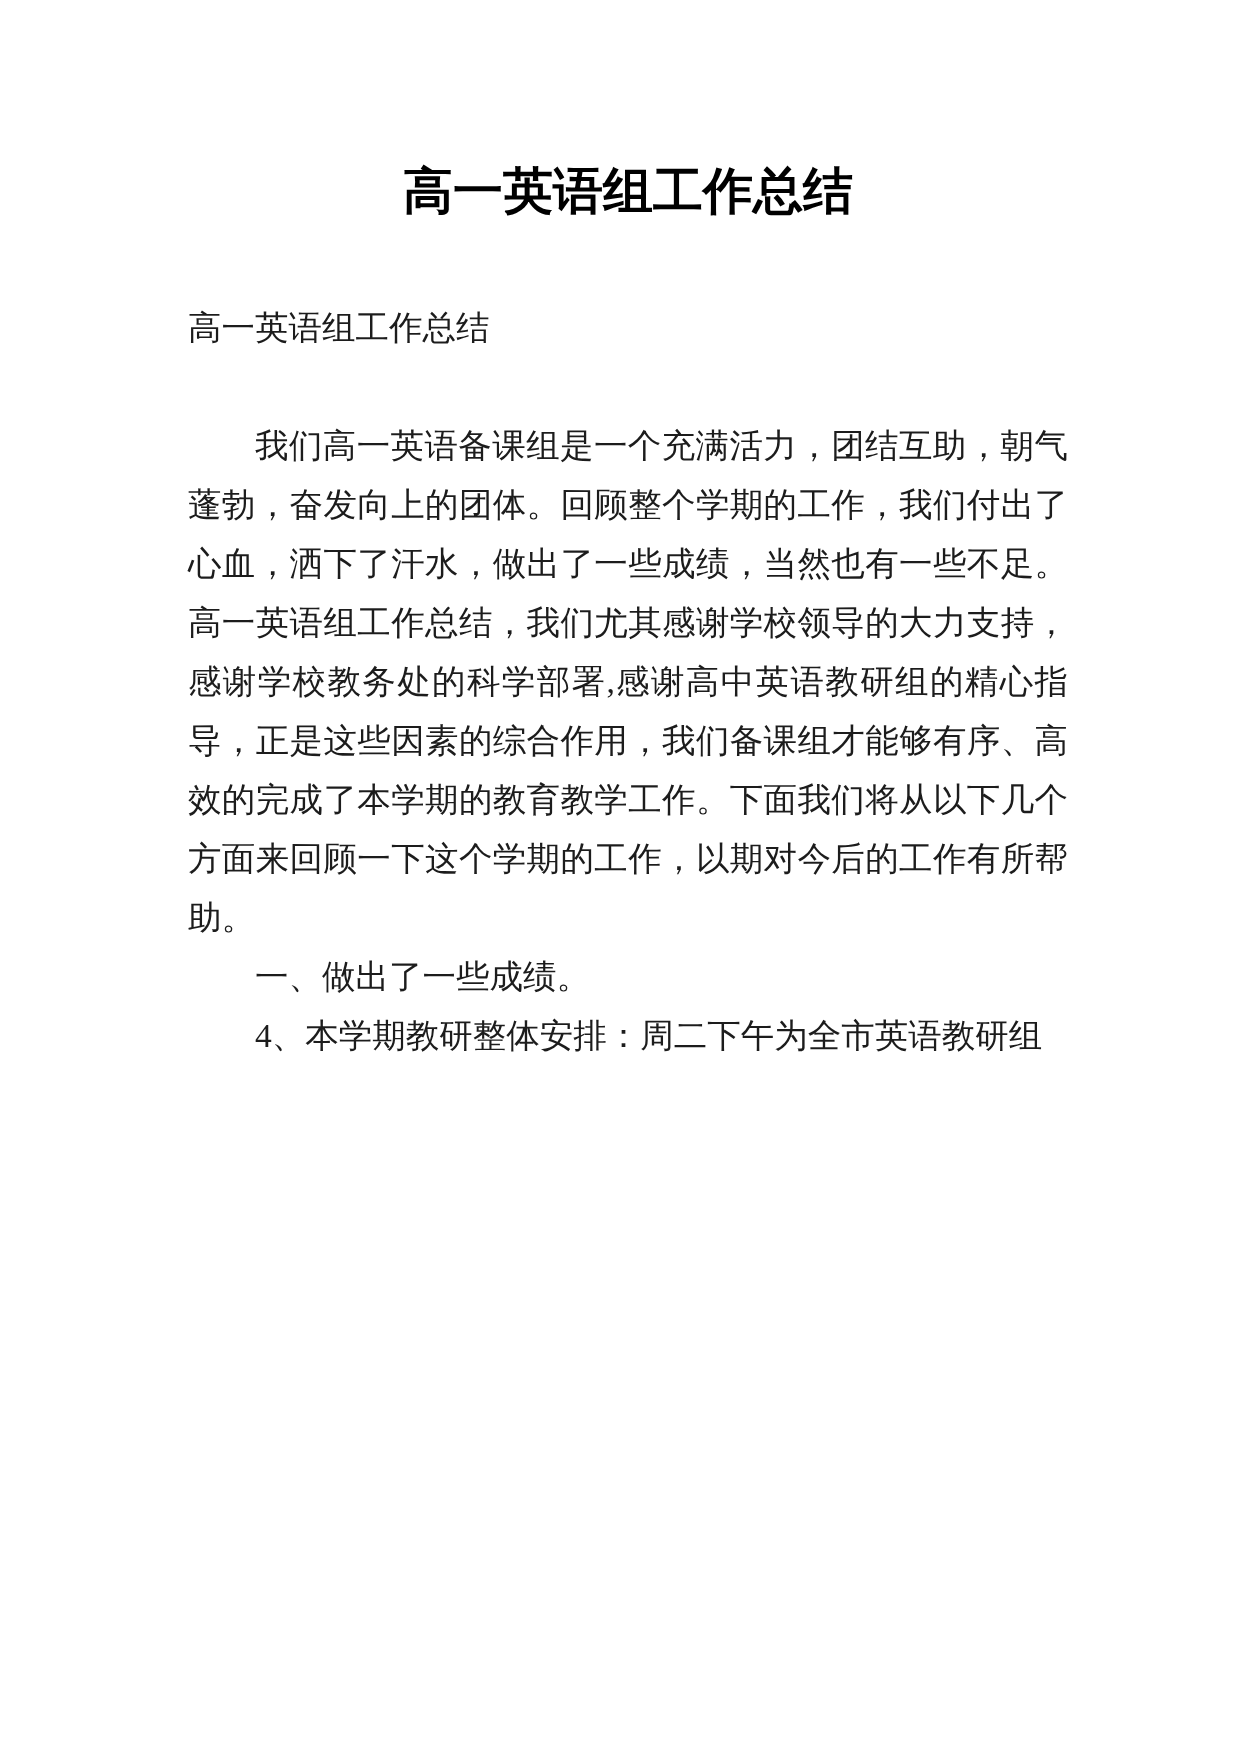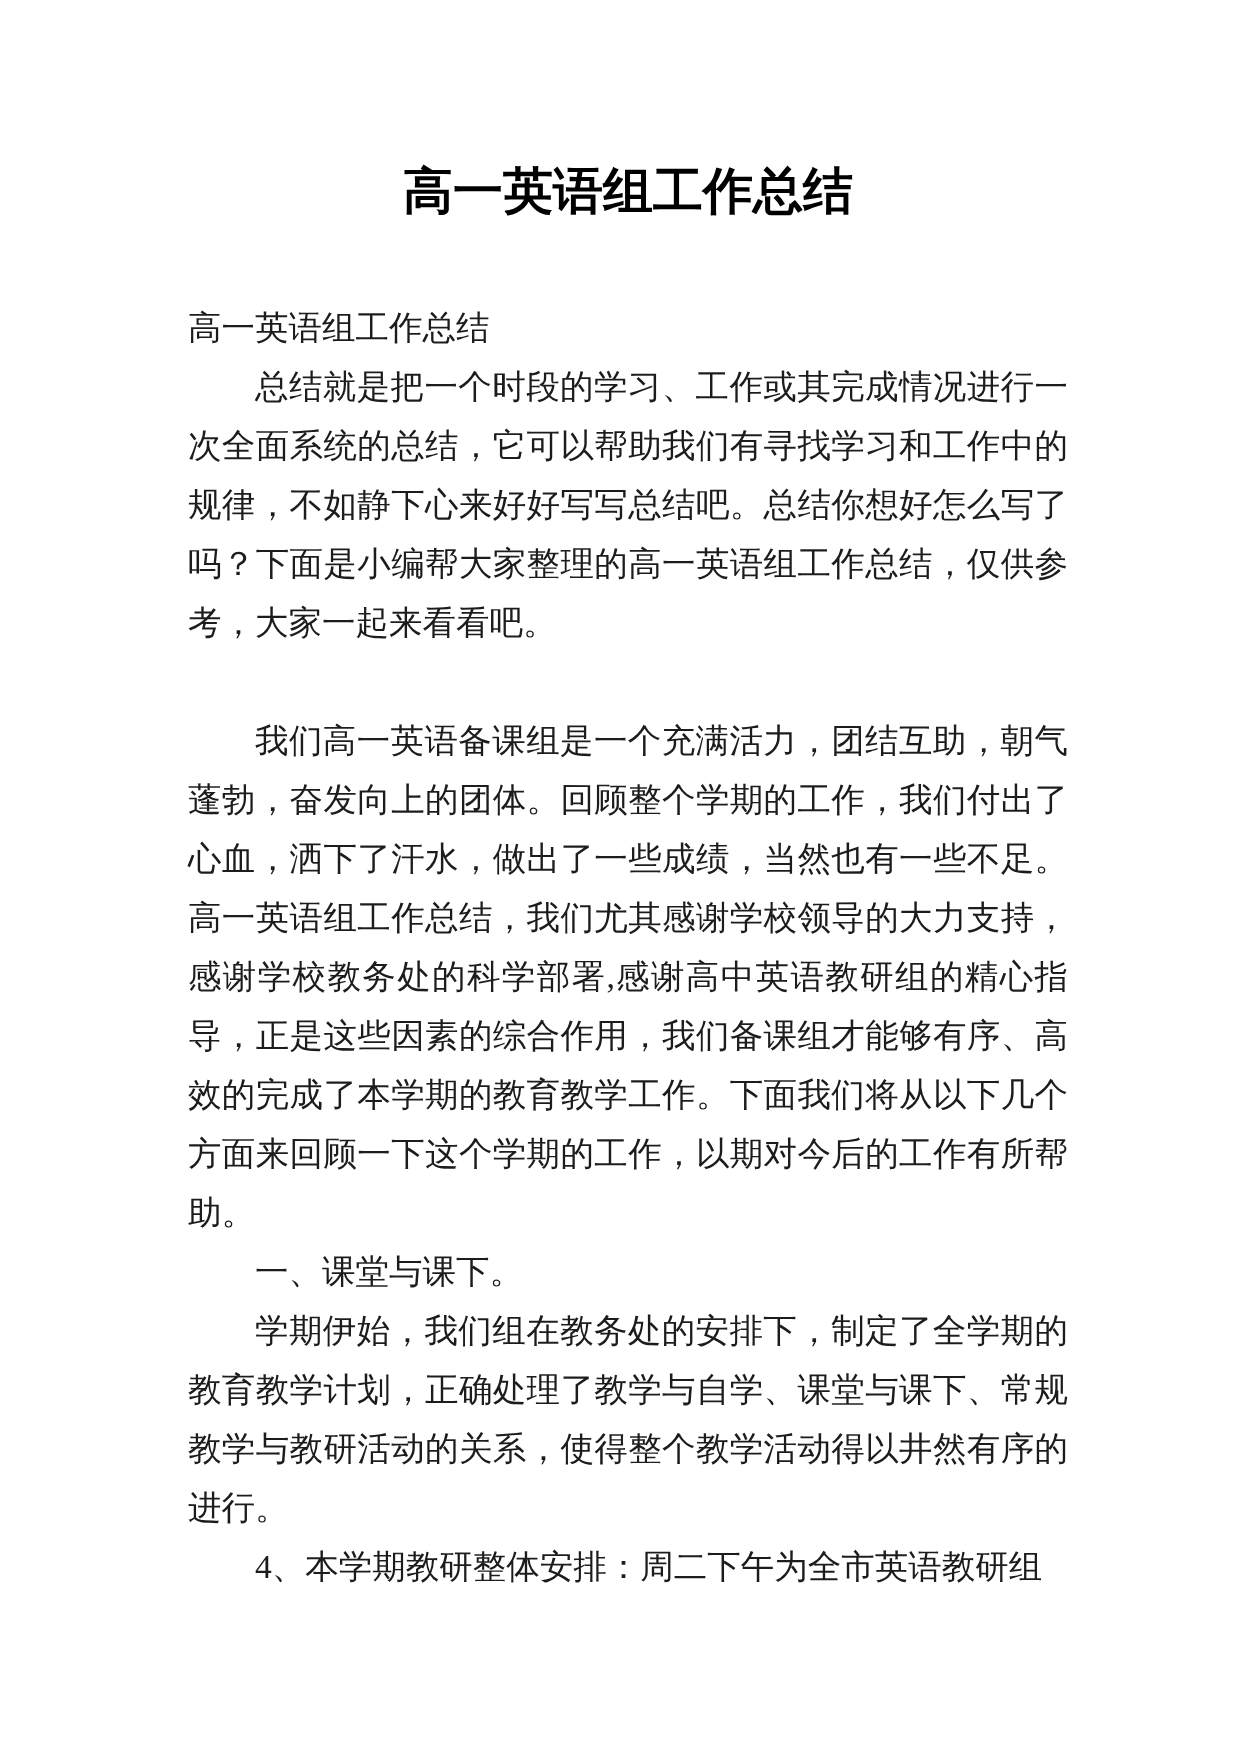--- a/index.html
+++ b/index.html
@@ -54,27 +54,25 @@
 <body>
 
 <div class="page">
 
   <h1 class="doc-title"><span>高一英语组工作总结</span></h1>
 
   <div class="doc-body">
 
     <p class="para">高一英语组工作总结</p>
 
-    <p class="para indent">总结就是把一个时段的学习、工作或其完成情况进行一次全面系统的总结，它可以帮助我们有寻找学习和工作中的规律，不如静下心来好好写写总结吧。总结你想好怎么写了吗？下面是小编帮大家整理的高一英语组工作总结，仅供参考，大家一起来看看吧。</p>
 
     <div class="blank-line"></div>
 
 
     <p class="para indent">我们高一英语备课组是一个充满活力，团结互助，朝气蓬勃，奋发向上的团体。回顾整个学期的工作，我们付出了心血，洒下了汗水，做出了一些成绩，当然也有一些不足。高一英语组工作总结，我们尤其感谢学校领导的大力支持，感谢学校教务处的科学部署,感谢高中英语教研组的精心指导，正是这些因素的综合作用，我们备课组才能够有序、高效的完成了本学期的教育教学工作。下面我们将从以下几个方面来回顾一下这个学期的工作，以期对今后的工作有所帮助。</p>
 
-    <p class="para indent">一、课堂与课下。</p>
+    <p class="para indent">一、做出了一些成绩。</p>
 
-    <p class="para indent">学期伊始，我们组在教务处的安排下，制定了全学期的教育教学计划，正确处理了教学与自学、课堂与课下、常规教学与教研活动的关系，使得整个教学活动得以井然有序的进行。</p>
 
     <p class="para indent">4、本学期教研整体安排：周二下午为全市英语教研组</p>
 
   </div>
 </div>
 
 </body></html>

